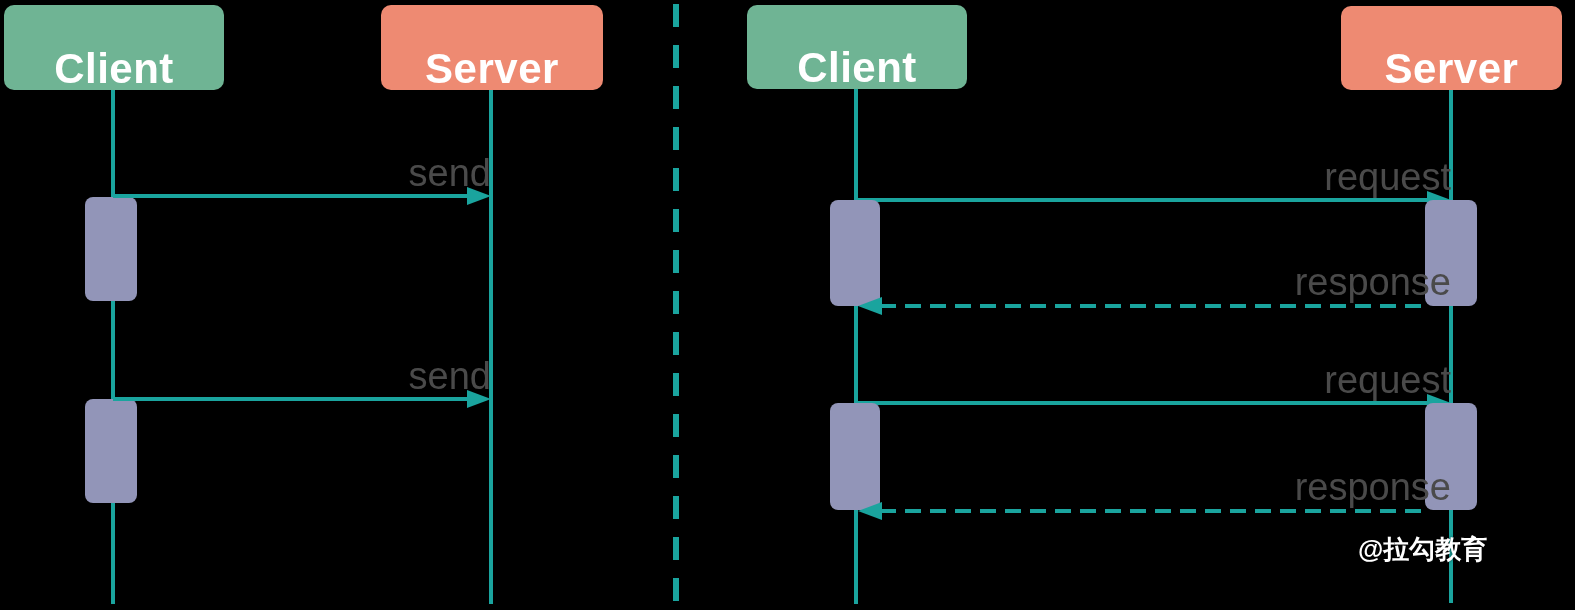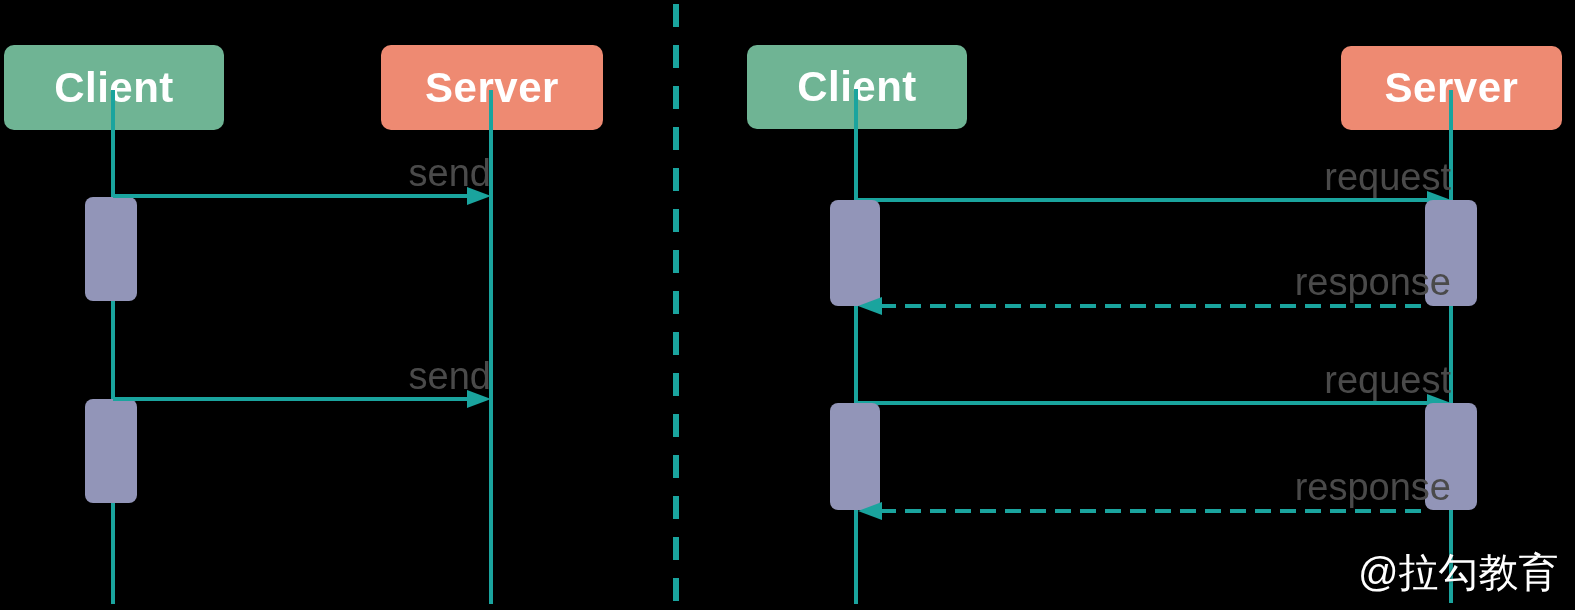--- a/index.html
+++ b/index.html
@@ -15,21 +15,21 @@
   html,body{margin:0;padding:0;}
   body{
     background:var(--background);
     font-family:"Liberation Sans","DejaVu Sans",sans-serif;
     width:1575px;height:610px;overflow:hidden;
   }
   .canvas{position:relative;width:1575px;height:610px;background:var(--background);}
 
   .actor{
     position:absolute;border-radius:10px;
-    display:flex;align-items:center;justify-content:center;margin-top:40px;
+    display:flex;align-items:flex-end;justify-content:center;
   }
   .actor.client{background:var(--client-box);}
   .actor.server{background:var(--server-box);}
   .actor-label{
     color:var(--actor-text);font-size:42px;font-weight:700;line-height:1;
     letter-spacing:0.5px;
   }
 
   .lifeline{position:absolute;width:4px;background:var(--line-teal);}
 
@@ -53,22 +53,22 @@
   .arrowhead.left{border-right:24px solid var(--line-teal);}
 
   .divider{
     position:absolute;left:673px;top:4px;width:6px;height:601px;
     background:repeating-linear-gradient(180deg,
       var(--line-teal) 0 23px, transparent 23px 41px);
   }
 
   .watermark{
     position:absolute;left:1358px;top:536px;
-    color:var(--watermark-text);font-size:40px;font-weight:400;line-height:1;
-    text-shadow:0 0 3px rgba(0,0,0,0.6);white-space:nowrap;margin-top:16px;
+    color:var(--watermark-text);font-size:26px;font-weight:700;line-height:1;
+    text-shadow:0 0 3px rgba(0,0,0,0.6);white-space:nowrap;
   }
 </style>
 </head>
 <body>
 
 <div class="canvas">
 
   <div class="actor client" style="left:4px;top:5px;width:220px;height:85px;">
     <span class="actor-label">Client</span>
   </div>

